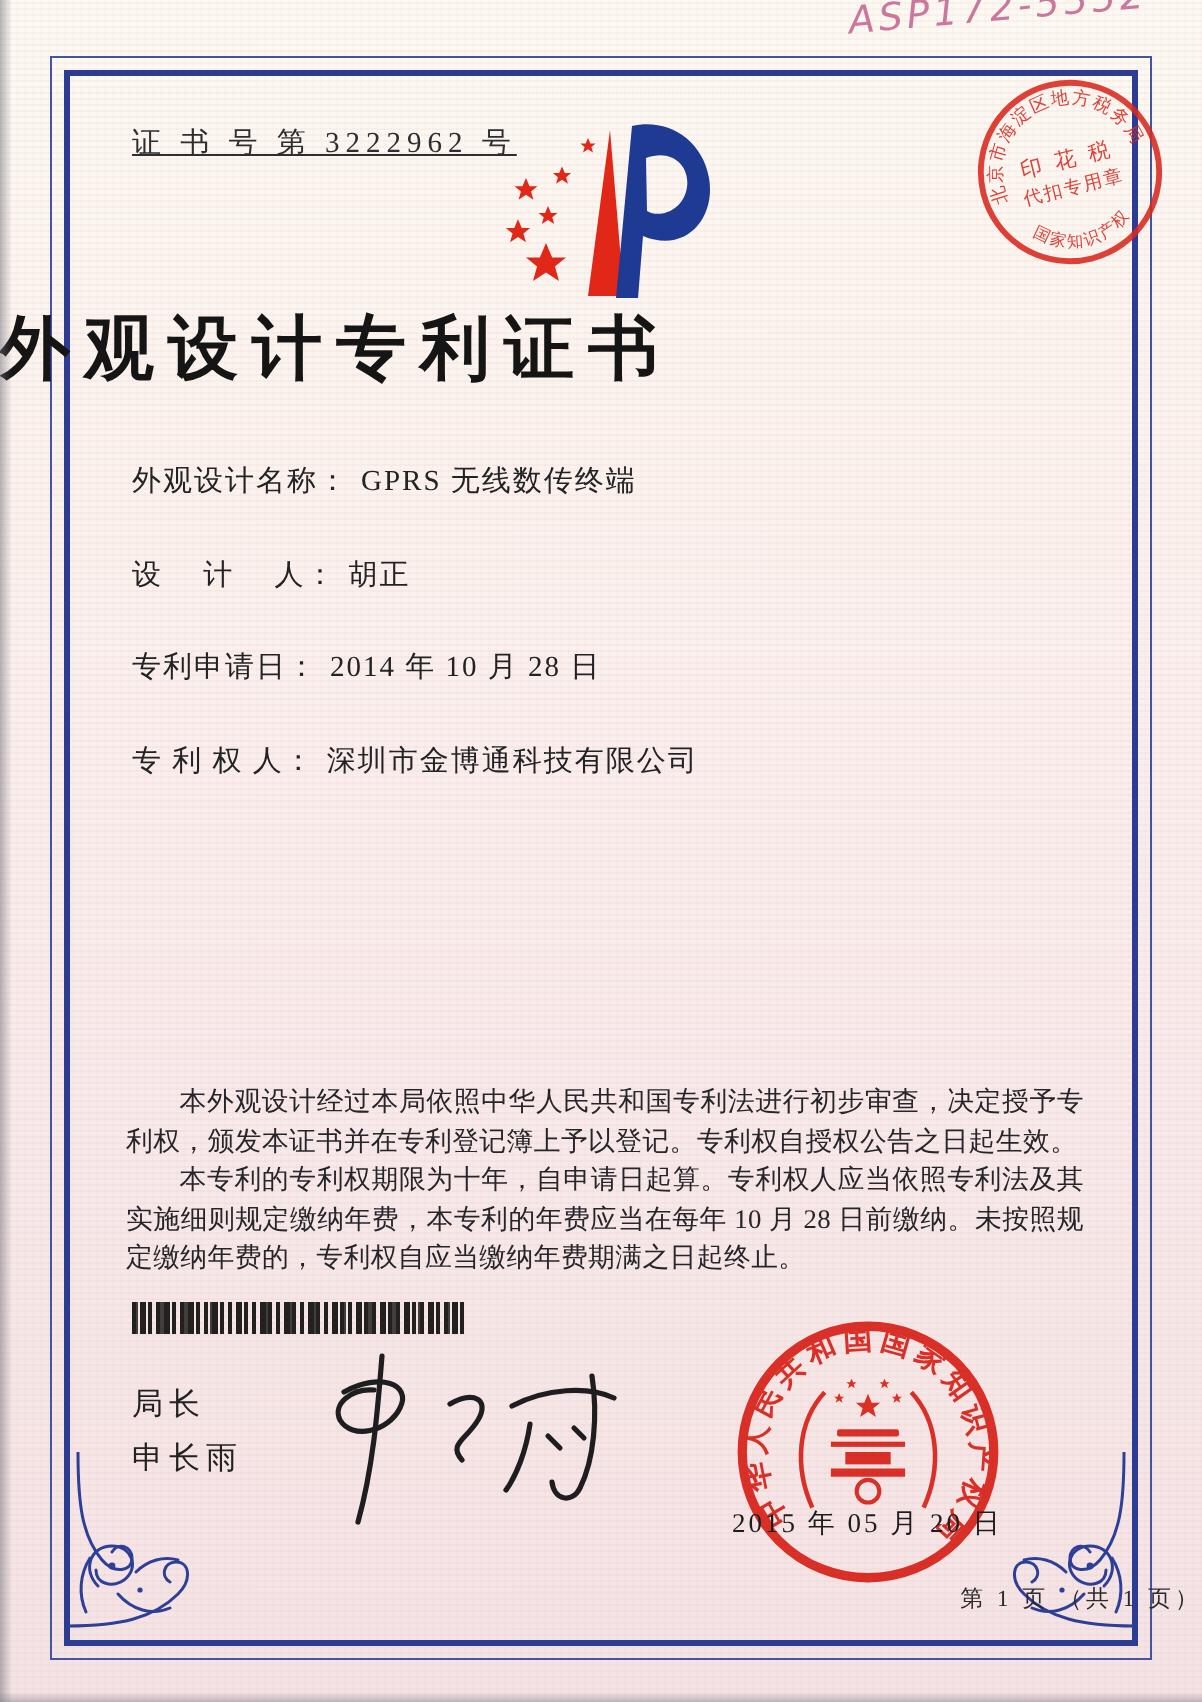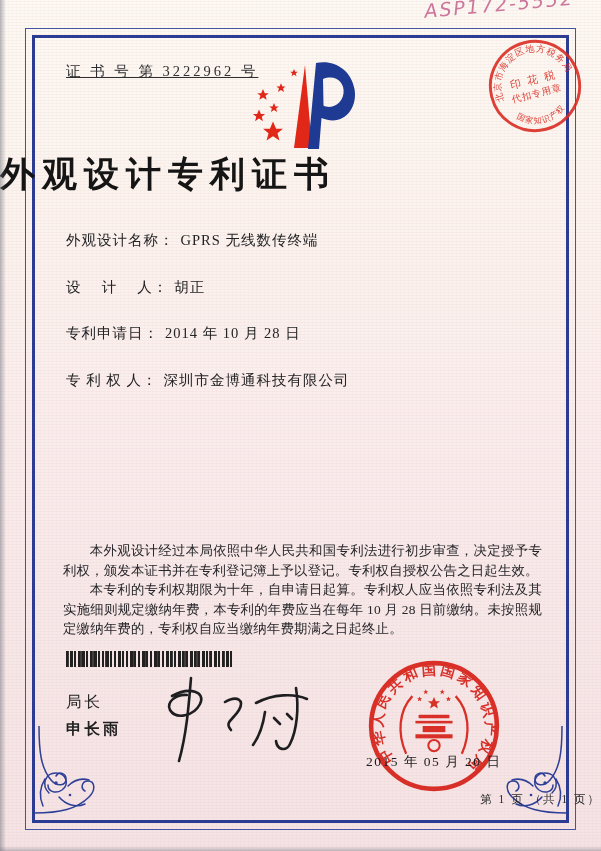--- a/index.html
+++ b/index.html
@@ -37,21 +37,21 @@
   .f-value{margin-left:6px;letter-spacing:1px;}
   .body-text{position:absolute;left:63px;top:493px;width:479px;
     font-size:13.4px;line-height:19.6px;color:#26262a;text-align:justify;margin-top:48px;}
   .body-text p{margin:0;text-indent:2em;letter-spacing:.2px;}
   .barcode{position:absolute;left:66px;top:651px;width:166px;height:16px;
     background:
       repeating-linear-gradient(90deg,#22211f 0 2px,transparent 2px 4px),
       repeating-linear-gradient(90deg,#22211f 0 1px,transparent 1px 6px),
       repeating-linear-gradient(90deg,rgba(34,33,31,.85) 0 3px,transparent 3px 13px);}
   .director-label{position:absolute;left:66px;top:692px;font-size:15.5px;color:#222;letter-spacing:3px;}
-  .director-name{position:absolute;left:66px;top:719px;font-size:15.5px;color:#222;letter-spacing:3px;font-weight:bold;}
+  .director-name{position:absolute;left:66px;top:719px;font-size:15.5px;color:#222;letter-spacing:3px;}
   .signature{position:absolute;left:146px;top:672px;width:170px;height:92px;}
   .big-seal{position:absolute;left:367px;top:659px;width:134px;height:134px;
     mix-blend-mode:multiply;opacity:.93;}
   .seal-date{position:absolute;left:366px;top:753px;font-size:13.5px;color:#1d1d1f;
     letter-spacing:1.5px;white-space:nowrap;}
   .footer{position:absolute;left:0;top:792px;width:100%;text-align:right;
     font-size:11.5px;color:#2b2b2d;letter-spacing:2px;}
 </style>
 </head>
 <body>

